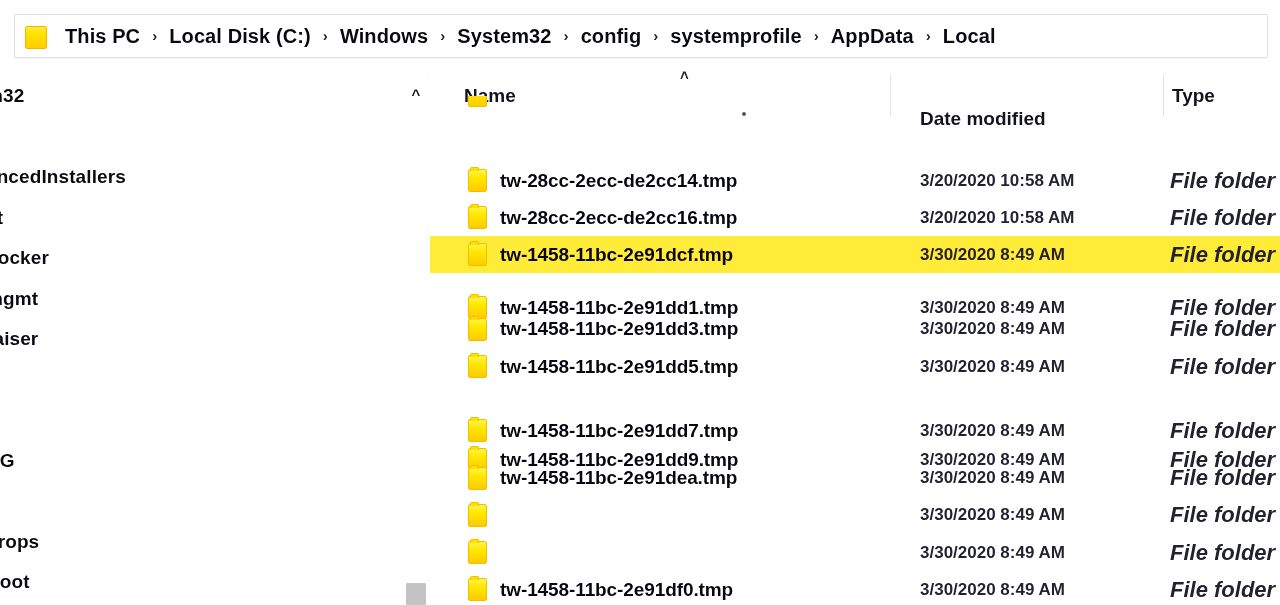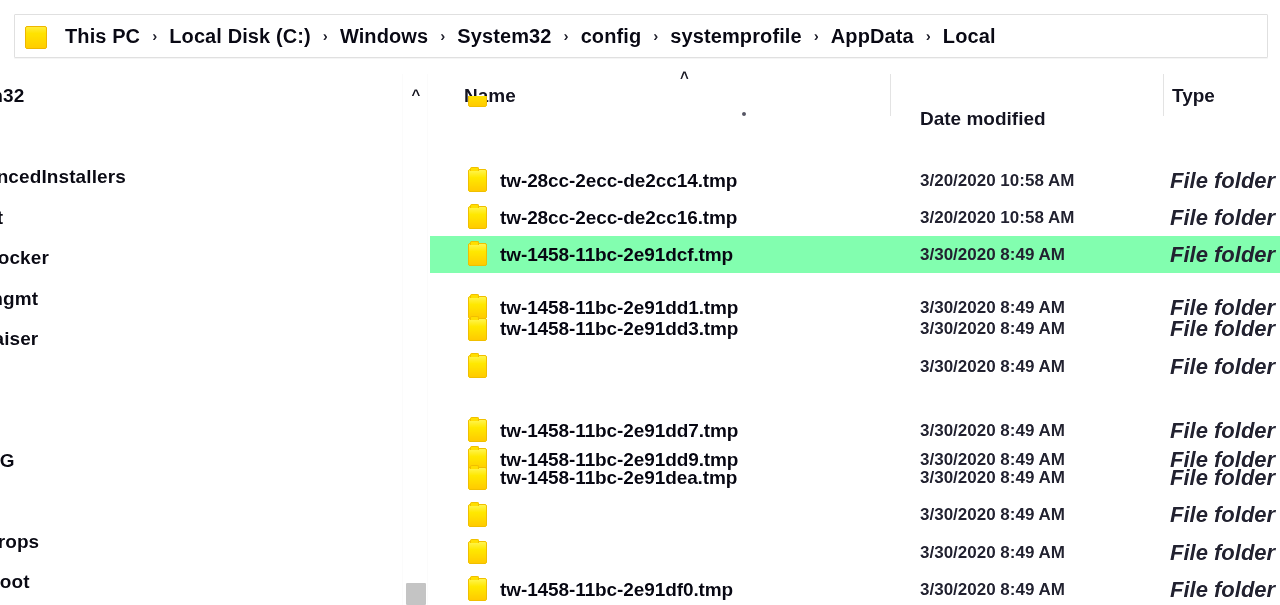--- a/index.html
+++ b/index.html
@@ -180,21 +180,21 @@
   }
   .row {
     position: absolute;
     left: 0;
     width: 850px;
     height: 37px;
     display: flex;
     align-items: center;
   }
   .row.selected {
-    background: #86efac;
+    background: #fde047;
   }
   .row-folder-icon {
     position: absolute;
     left: 38px;
     width: 19px;
     height: 23px;
     background: linear-gradient(180deg,#ffe85c 0%, #ffd800 48%, #f2c200 100%);
     border: 1px solid #e2b800;
     border-radius: 2px;
     box-sizing: border-box;
@@ -351,20 +351,21 @@
           <div class="cell-type">File folder</div>
         </div>
         <div class="row" style="top: 206.8px;">
           <div class="row-folder-icon"></div>
           <div class="cell-name">tw-1458-11bc-2e91dd3.tmp</div>
           <div class="cell-date">3/30/2020 8:49 AM</div>
           <div class="cell-type">File folder</div>
         </div>
         <div class="row" style="top: 244px;">
           <div class="row-folder-icon"></div>
+          <div class="cell-name">tw-1458-11bc-2e91dd5.tmp</div>
           <div class="cell-date">3/30/2020 8:49 AM</div>
           <div class="cell-type">File folder</div>
         </div>
         <div class="row" style="top: 281.2px; margin-top: 27px;">
           <div class="row-folder-icon"></div>
           <div class="cell-name">tw-1458-11bc-2e91dd7.tmp</div>
           <div class="cell-date">3/30/2020 8:49 AM</div>
           <div class="cell-type">File folder</div>
         </div>
         <div class="row" style="top: 318.4px; margin-top: 19px;">

